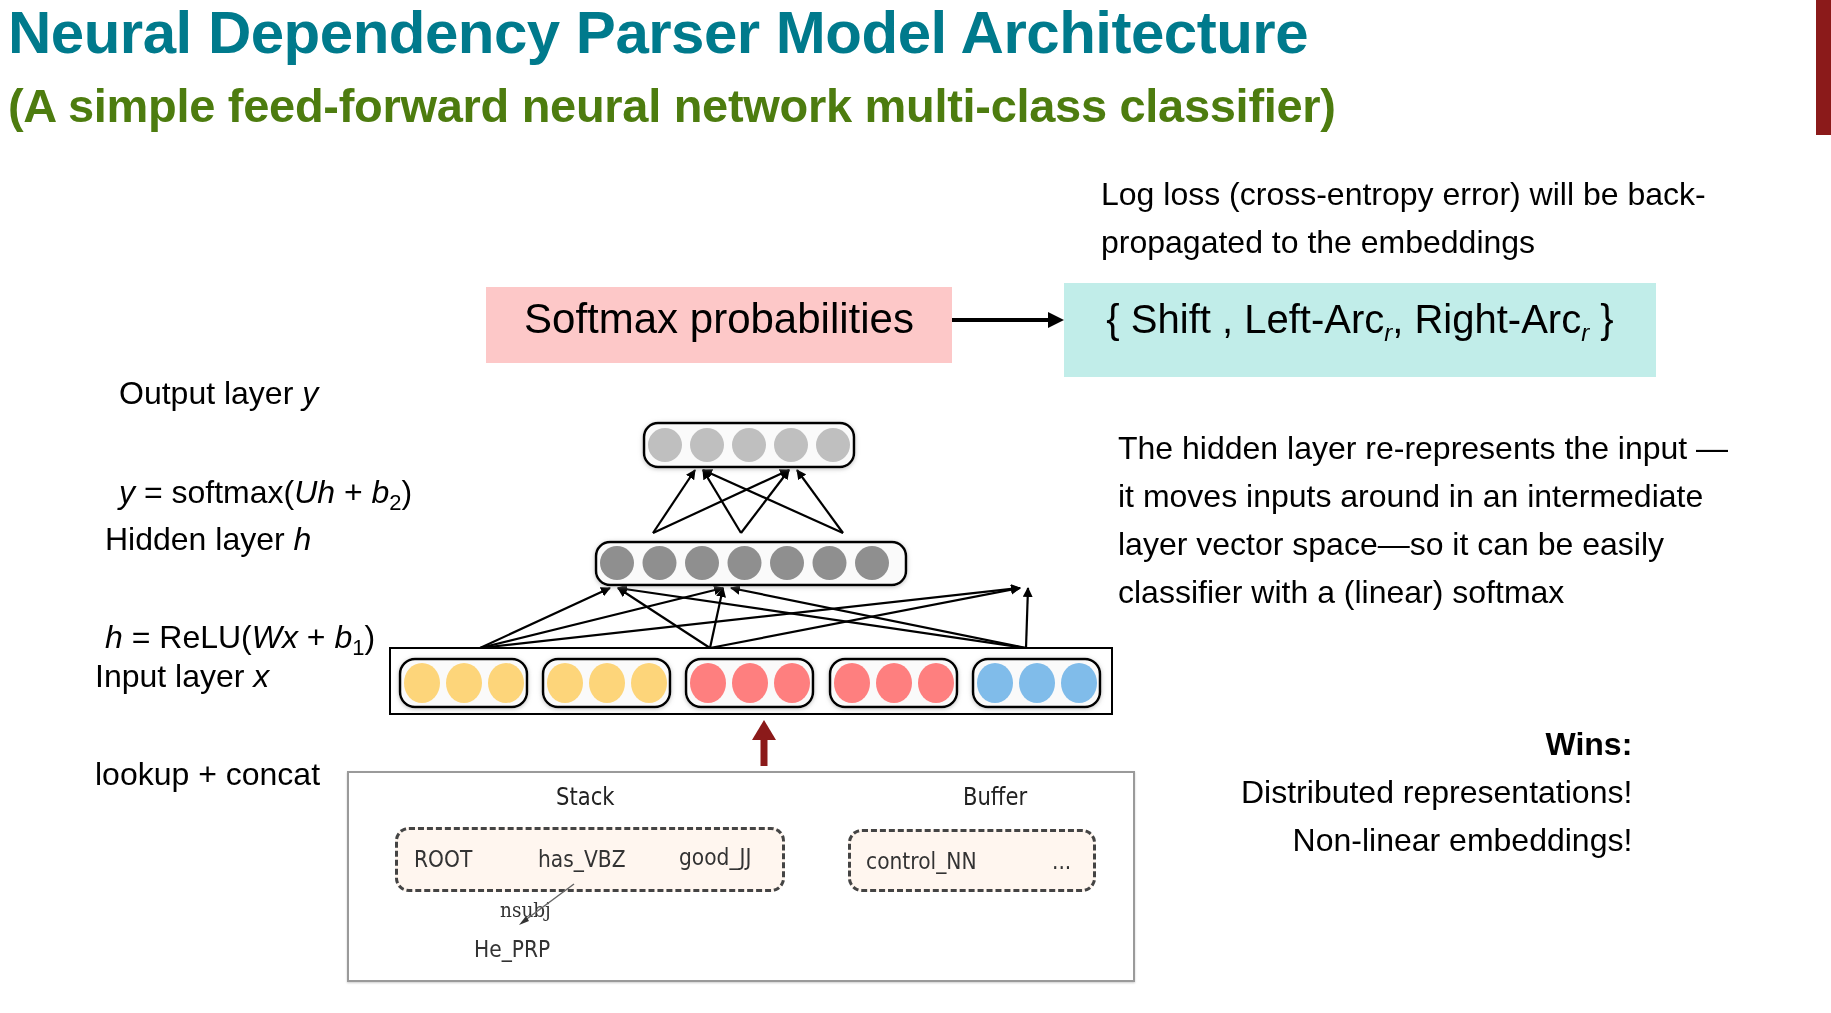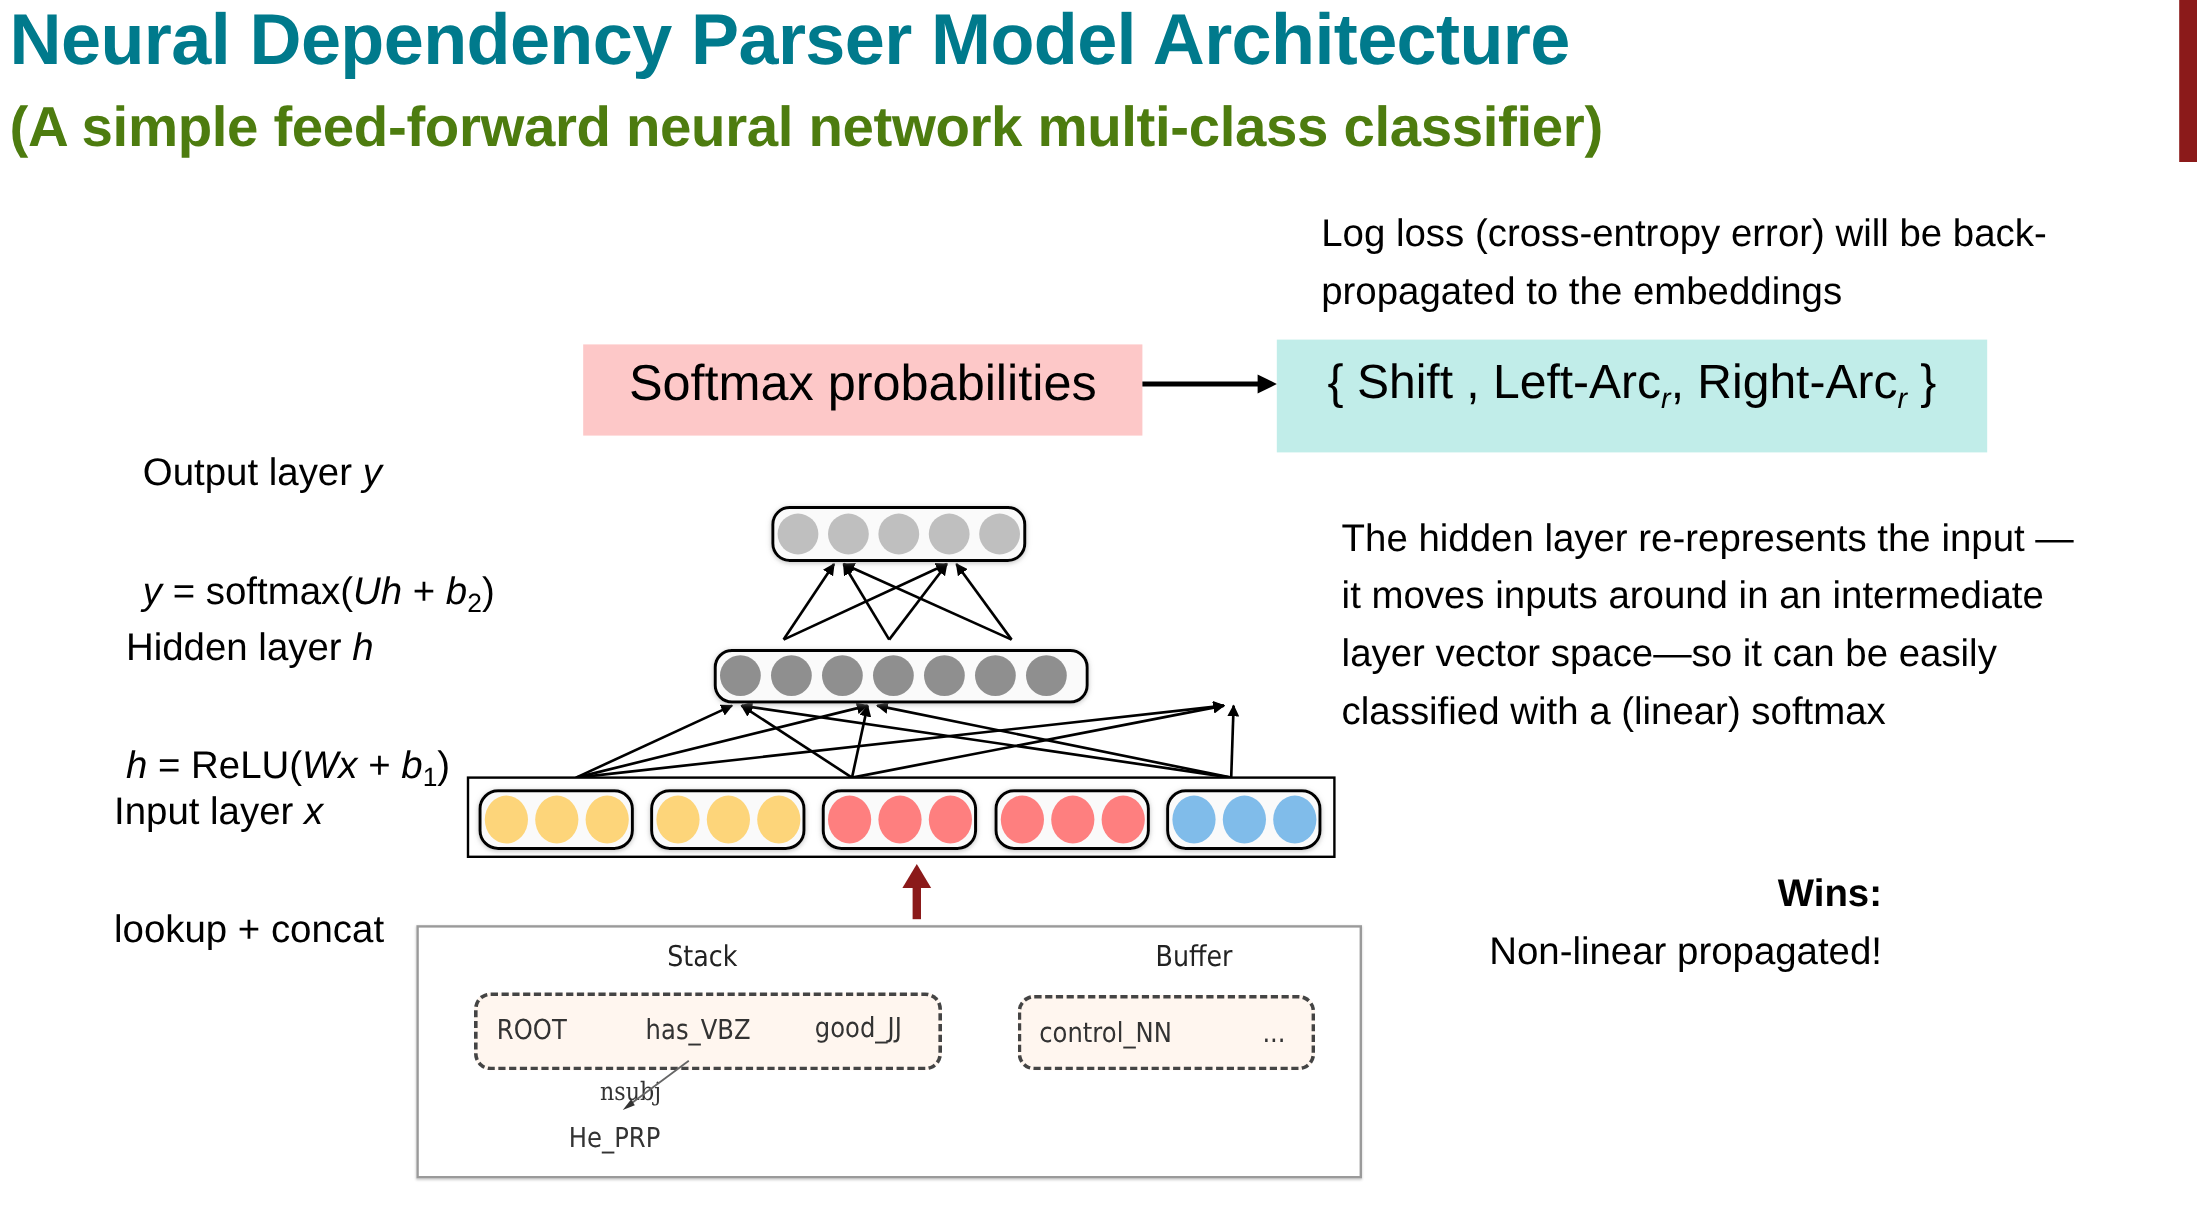--- a/index.html
+++ b/index.html
@@ -58,26 +58,27 @@
 <div class="abs layer-label" id="lbl-hidden"><span>Hidden layer </span><i>h</i></div>
 <div class="abs layer-eq" id="eq-hidden"><i>h</i><span> = ReLU(</span><i>Wx</i><span style="white-space:pre"> + </span><i>b</i><sub>1</sub><span>)</span></div>
 
 <div class="abs layer-label" id="lbl-input"><span>Input layer </span><i>x</i></div>
 <div class="abs layer-eq" id="eq-input">lookup + concat</div>
 
 <div class="abs note" id="note-hidden">
   <div>The hidden layer re-represents the input —</div>
   <div>it moves inputs around in an intermediate</div>
   <div>layer vector space—so it can be easily</div>
-  <div>classified with a (linear) softmax</div>
+  <div>classifier with a (linear) softmax</div>
 </div>
 
 <div class="abs note" id="note-wins">
   <div id="wins-title">Wins:</div>
-  <div>Non-linear propagated!</div>
+  <div>Distributed representations!</div>
+  <div>Non-linear embeddings!</div>
 </div>
 
 <div class="abs" id="config-box"></div>
 <div class="abs cfg-text cfg-head" style="left:556px; top:783px;">Stack</div>
 <div class="abs cfg-text cfg-head" style="left:963px; top:783px;">Buffer</div>
 <div class="abs dash-box" id="stack-box"></div>
 <div class="abs dash-box" id="buffer-box"></div>
 <div class="abs cfg-text" style="left:414px; top:846px;">ROOT</div>
 <div class="abs cfg-text" style="left:538px; top:846px;">has_VBZ</div>
 <div class="abs cfg-text" style="left:679px; top:844px;">good_JJ</div>

